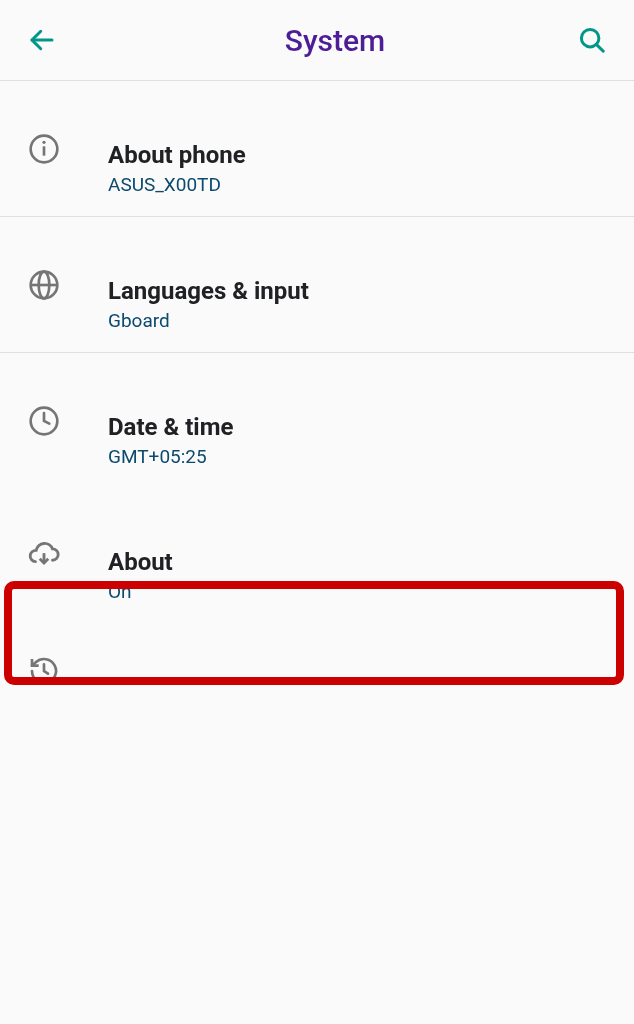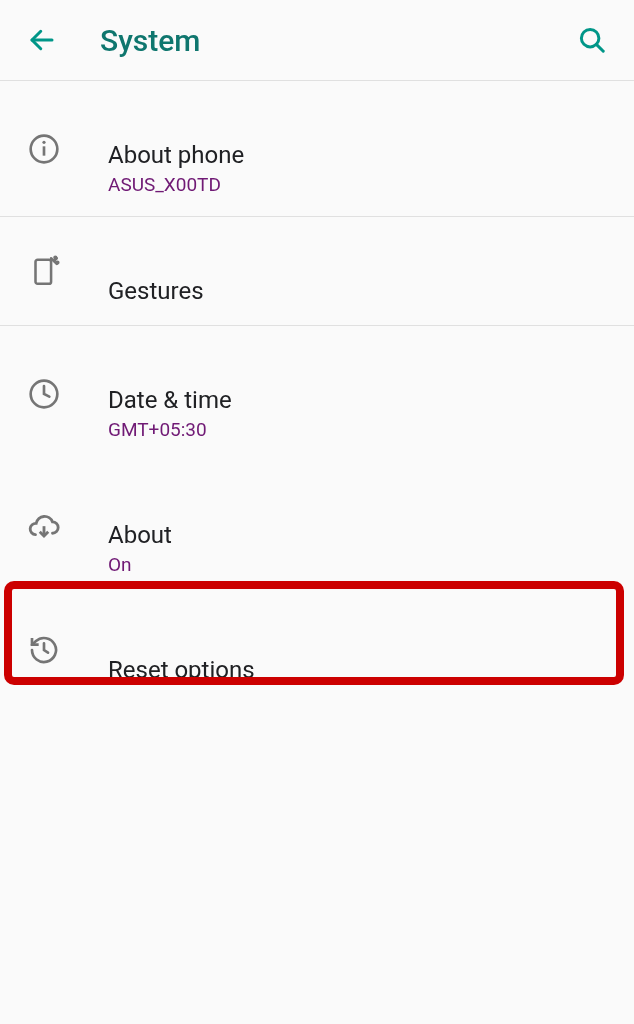--- a/index.html
+++ b/index.html
@@ -20,24 +20,25 @@
   }
   .header .back {
     width: 44px;
     display: flex;
     align-items: center;
     justify-content: center;
     cursor: pointer;
   }
   .header .title {
     flex: 1;
-    color: #0f766e;
+    color: #4c1d95;
     font-size: 30px;
     font-weight: 500;
     margin-left: 36px;
+    text-align: center;
   }
   .header .search {
     width: 44px;
     display: flex;
     align-items: center;
     justify-content: center;
     cursor: pointer;
   }
   .divider {
     height: 1px;
@@ -58,26 +59,26 @@
     justify-content: center;
     color: #757575;
   }
   .item .texts {
     margin-left: 42px;
     flex: 1;
   }
   .item .label {
     font-size: 24px;
     color: #202124;
-    font-weight: 400;
+    font-weight: 700;
     margin-top: 40px;
   }
   .item .sublabel {
     font-size: 19px;
-    color: #701a75;
+    color: #0c4a6e;
     margin-top: 4px;
   }
   .highlight {
     position: absolute;
     border: 8px solid #cc0000;
     border-radius: 10px;
     pointer-events: none;
   }
   .container { position: relative; }
 </style>
@@ -115,47 +116,47 @@
           </svg>
       </div>
       <div class="texts">
         <div class="label">About phone</div>
         <div class="sublabel">ASUS_X00TD</div>
       </div>
     </div>
 
     <div class="divider"></div>
 
-
     <div class="item">
       <div class="icon">
-        <svg width="34" height="34" viewBox="0 0 24 24" fill="none" stroke="#757575" stroke-width="1.8">
-            <rect x="6" y="4" width="11" height="17" rx="1.5"></rect>
-            <path d="M19 5 l2 -2 M19 5 l2 2 M19 5 l-2 -2" stroke-linecap="round"></path>
-            <circle cx="20" cy="2.5" r="0.6" fill="#757575"></circle>
-            <circle cx="21.5" cy="6" r="0.6" fill="#757575"></circle>
+        <svg width="32" height="32" viewBox="0 0 24 24" fill="none" stroke="#757575" stroke-width="2">
+            <circle cx="12" cy="12" r="10"></circle>
+            <ellipse cx="12" cy="12" rx="4" ry="10"></ellipse>
+            <line x1="2" y1="12" x2="22" y2="12"></line>
           </svg>
       </div>
       <div class="texts">
-        <div class="label">Gestures</div>
+        <div class="label">Languages &amp; input</div>
+        <div class="sublabel">Gboard</div>
       </div>
     </div>
+
 
     <div class="divider"></div>
 
     <div class="item">
       <div class="icon">
         <svg width="32" height="32" viewBox="0 0 24 24" fill="none" stroke="#757575" stroke-width="2">
             <circle cx="12" cy="12" r="10"></circle>
             <polyline points="12 6 12 12 16 14" stroke-linecap="round"></polyline>
           </svg>
       </div>
       <div class="texts">
         <div class="label">Date &amp; time</div>
-        <div class="sublabel">GMT+05:30</div>
+        <div class="sublabel">GMT+05:25</div>
       </div>
     </div>
 
     <div class="item">
       <div class="icon">
         <svg width="34" height="34" viewBox="0 0 24 24" fill="none" stroke="#757575" stroke-width="2">
             <path d="M18 15a4 4 0 0 0 0-8 6 6 0 0 0-11.5 1A4 4 0 0 0 6 16" stroke-linecap="round"></path>
             <line x1="12" y1="10" x2="12" y2="17"></line>
             <polyline points="9 14 12 17 15 14"></polyline>
           </svg>
@@ -168,21 +169,20 @@
 
     <div class="item" id="reset-item">
       <div class="icon">
         <svg width="32" height="32" viewBox="0 0 24 24" fill="none" stroke="#757575" stroke-width="2">
             <path d="M3 12a9 9 0 1 0 3-6.7L3 8" stroke-linecap="round"></path>
             <polyline points="3 3 3 8 8 8"></polyline>
             <polyline points="12 7 12 12 15 14" stroke-linecap="round"></polyline>
           </svg>
       </div>
       <div class="texts">
-        <div class="label">Reset options</div>
       </div>
     </div>
 
 
 
   </div>
 
   <div class="highlight" id="hl" style="left: 4px; top: 581px; width: 620px; height: 104px;"></div>
 
 </div>

